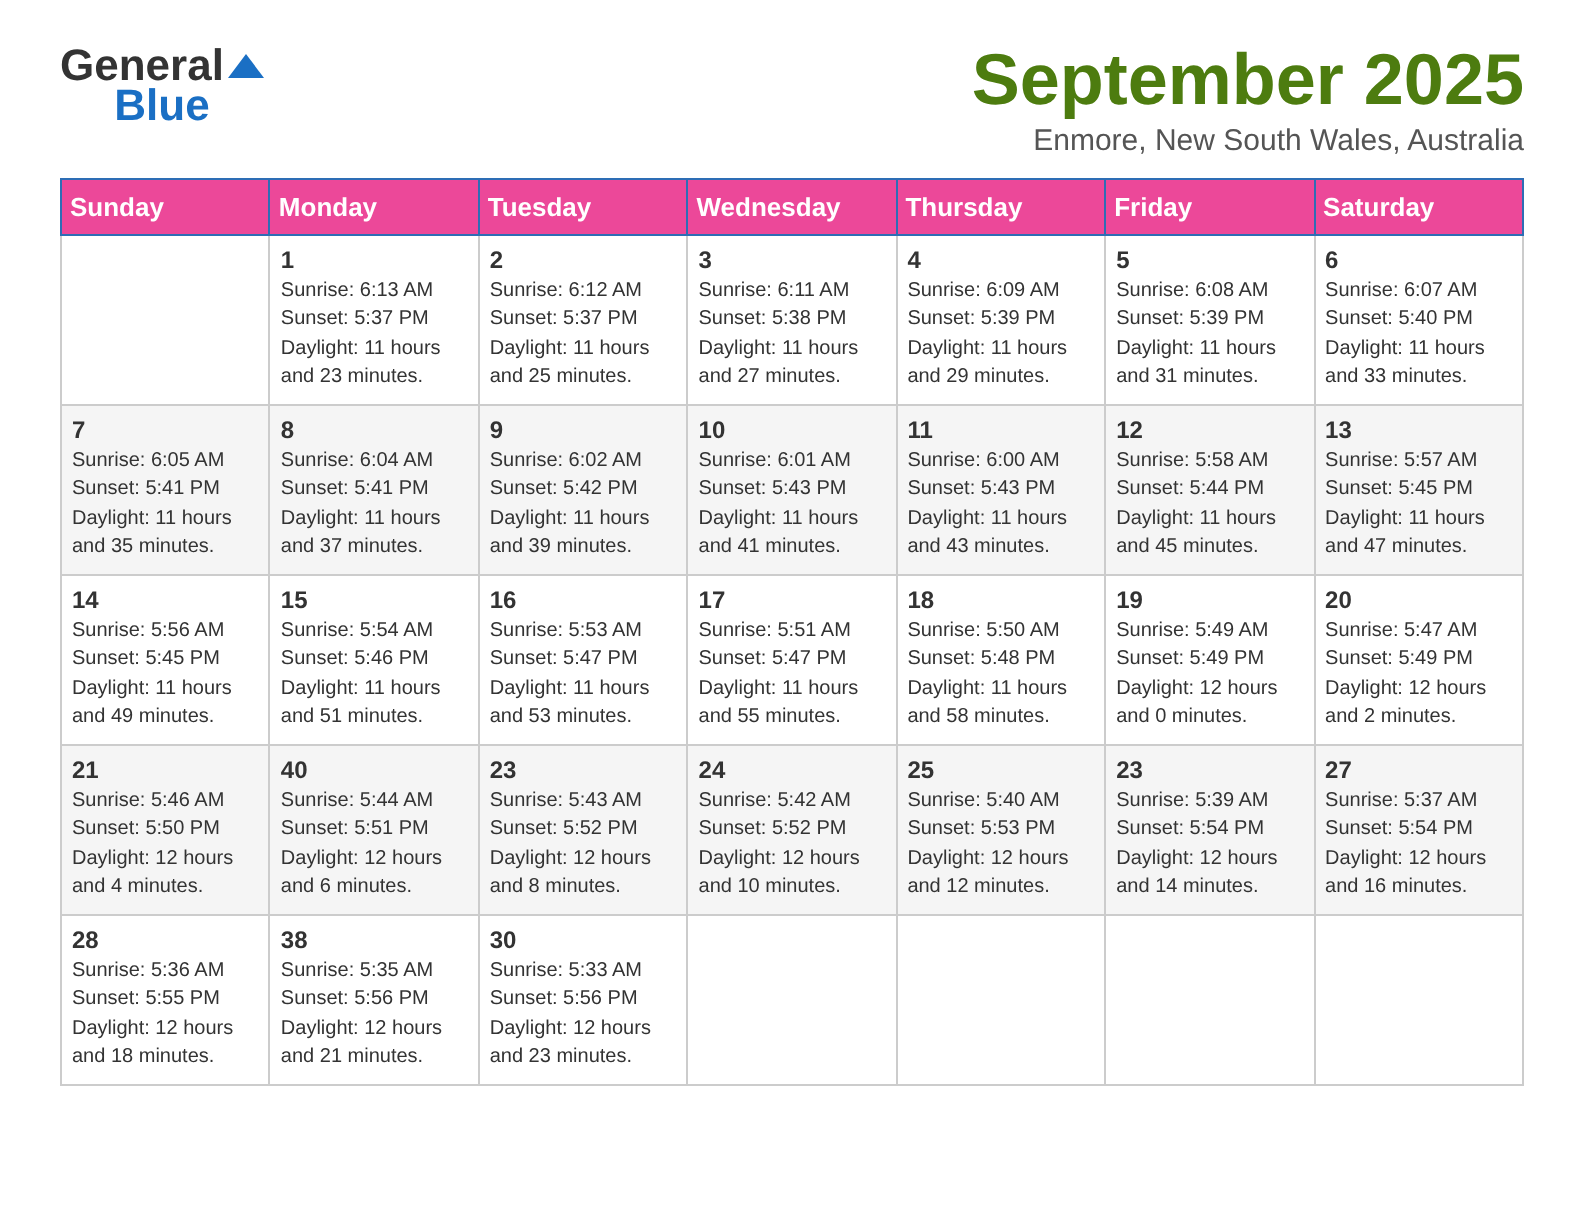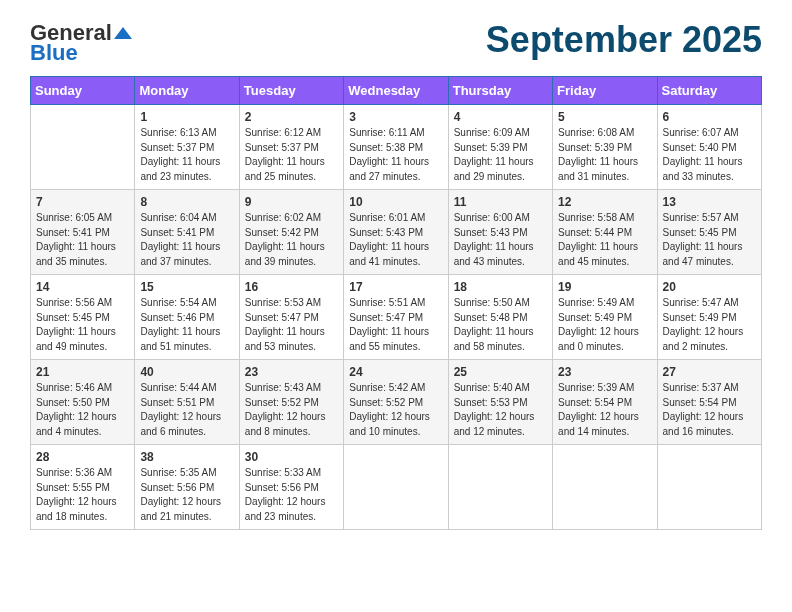--- a/index.html
+++ b/index.html
@@ -12,21 +12,21 @@
     }
     .header-top {
       display: flex;
       align-items: flex-start;
       justify-content: space-between;
       margin-bottom: 4px;
     }
     .logo {
       display: flex;
       flex-direction: column;
-      align-items: flex-start;
+      align-items: center;
     }
     .logo-general {
       font-size: 22px;
       font-weight: bold;
       color: #333;
     }
     .logo-blue {
       font-size: 22px;
       font-weight: bold;
       color: #1a6fc4;
@@ -37,36 +37,36 @@
       height: 18px;
       margin-left: 2px;
       vertical-align: middle;
     }
     .title-block {
       text-align: right;
     }
     .calendar-title {
       font-size: 36px;
       font-weight: bold;
-      color: #0c4a6e;
+      color: #4d7c0f;
       line-height: 1.1;
     }
     .calendar-subtitle {
       font-size: 15px;
       color: #555;
       margin-top: 2px;
     }
     .calendar-table {
       width: 100%;
       border-collapse: collapse;
       margin-top: 10px;
       border: 1px solid #ccc;
     }
     .calendar-table th {
-      background-color: #8b5cf6;
+      background-color: #ec4899;
       color: #fff;
       font-size: 13px;
       font-weight: bold;
       padding: 6px 4px;
       text-align: left;
       border: 1px solid #2d6db5;
     }
     .calendar-table td {
       vertical-align: top;
       padding: 5px 5px 5px 5px;
@@ -103,20 +103,21 @@
     <div style="display:flex;align-items:center;">
       <span class="logo-general">General</span>
       <svg class="logo-icon" viewBox="0 0 24 16" xmlns="http://www.w3.org/2000/svg">
         <polygon points="12,0 24,16 0,16" fill="#1a6fc4"></polygon>
       </svg>
     </div>
     <span class="logo-blue" style="margin-top:-6px;">Blue</span>
   </div>
   <div class="title-block">
     <div class="calendar-title">September 2025</div>
+    <div class="calendar-subtitle">Enmore, New South Wales, Australia</div>
   </div>
 </div>
 
 <table class="calendar-table">
   <thead>
     <tr>
     <th>Sunday</th>
         <th>Monday</th>
         <th>Tuesday</th>
         <th>Wednesday</th>

